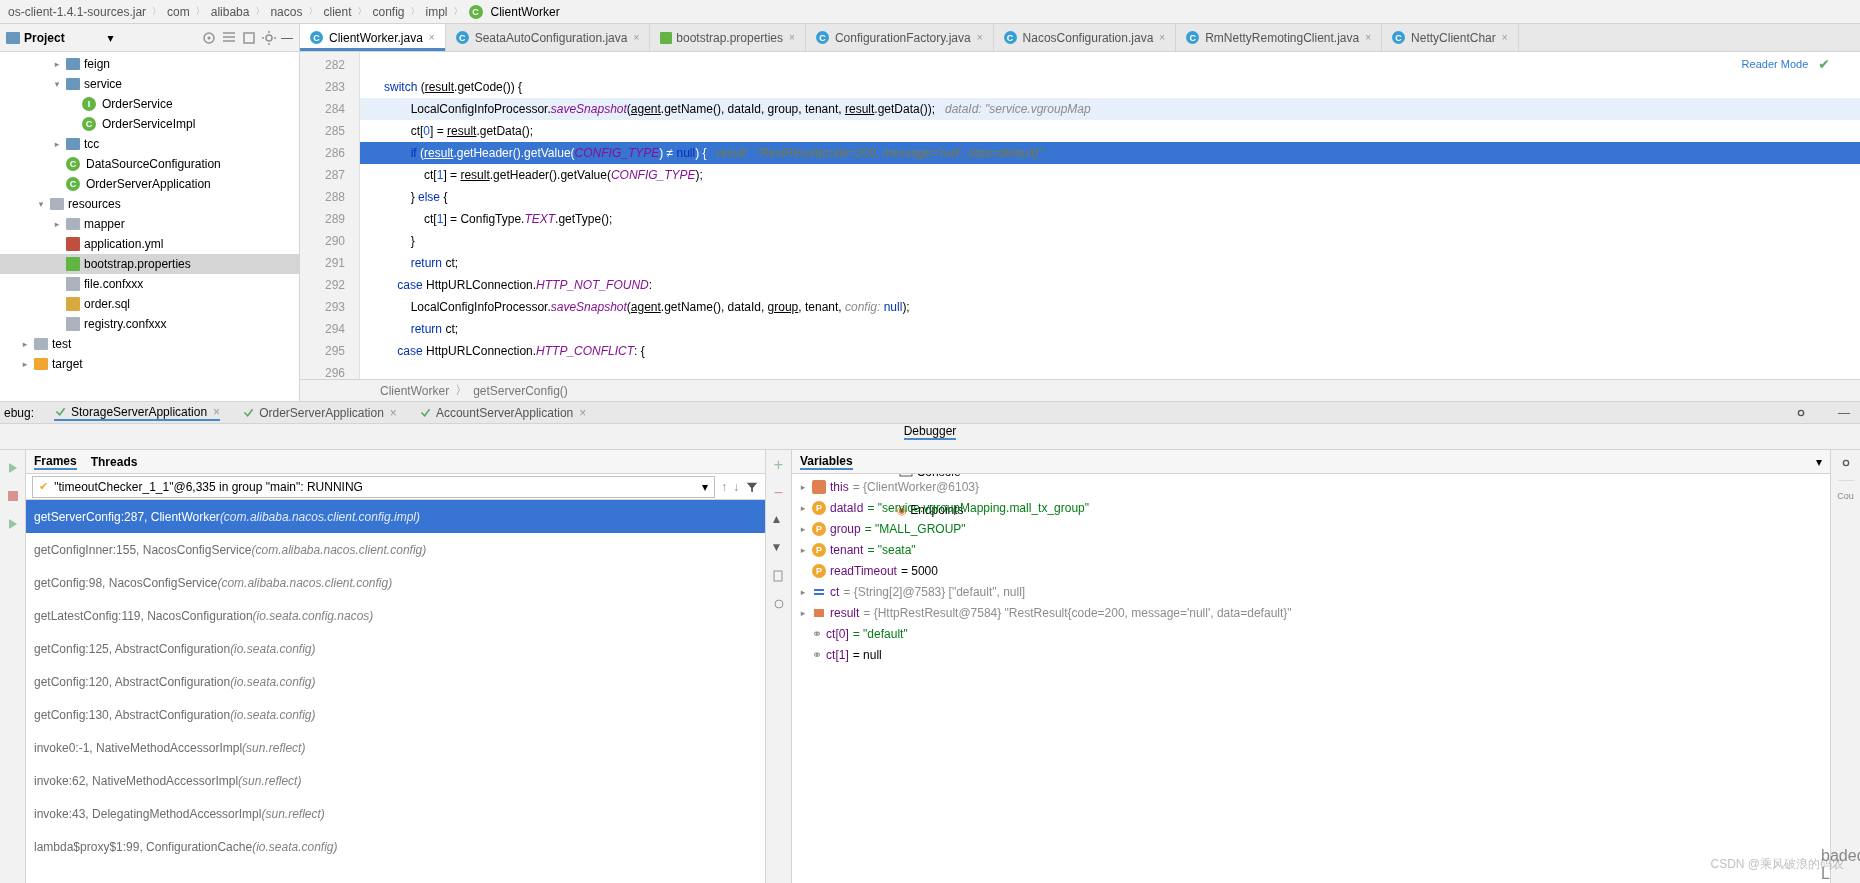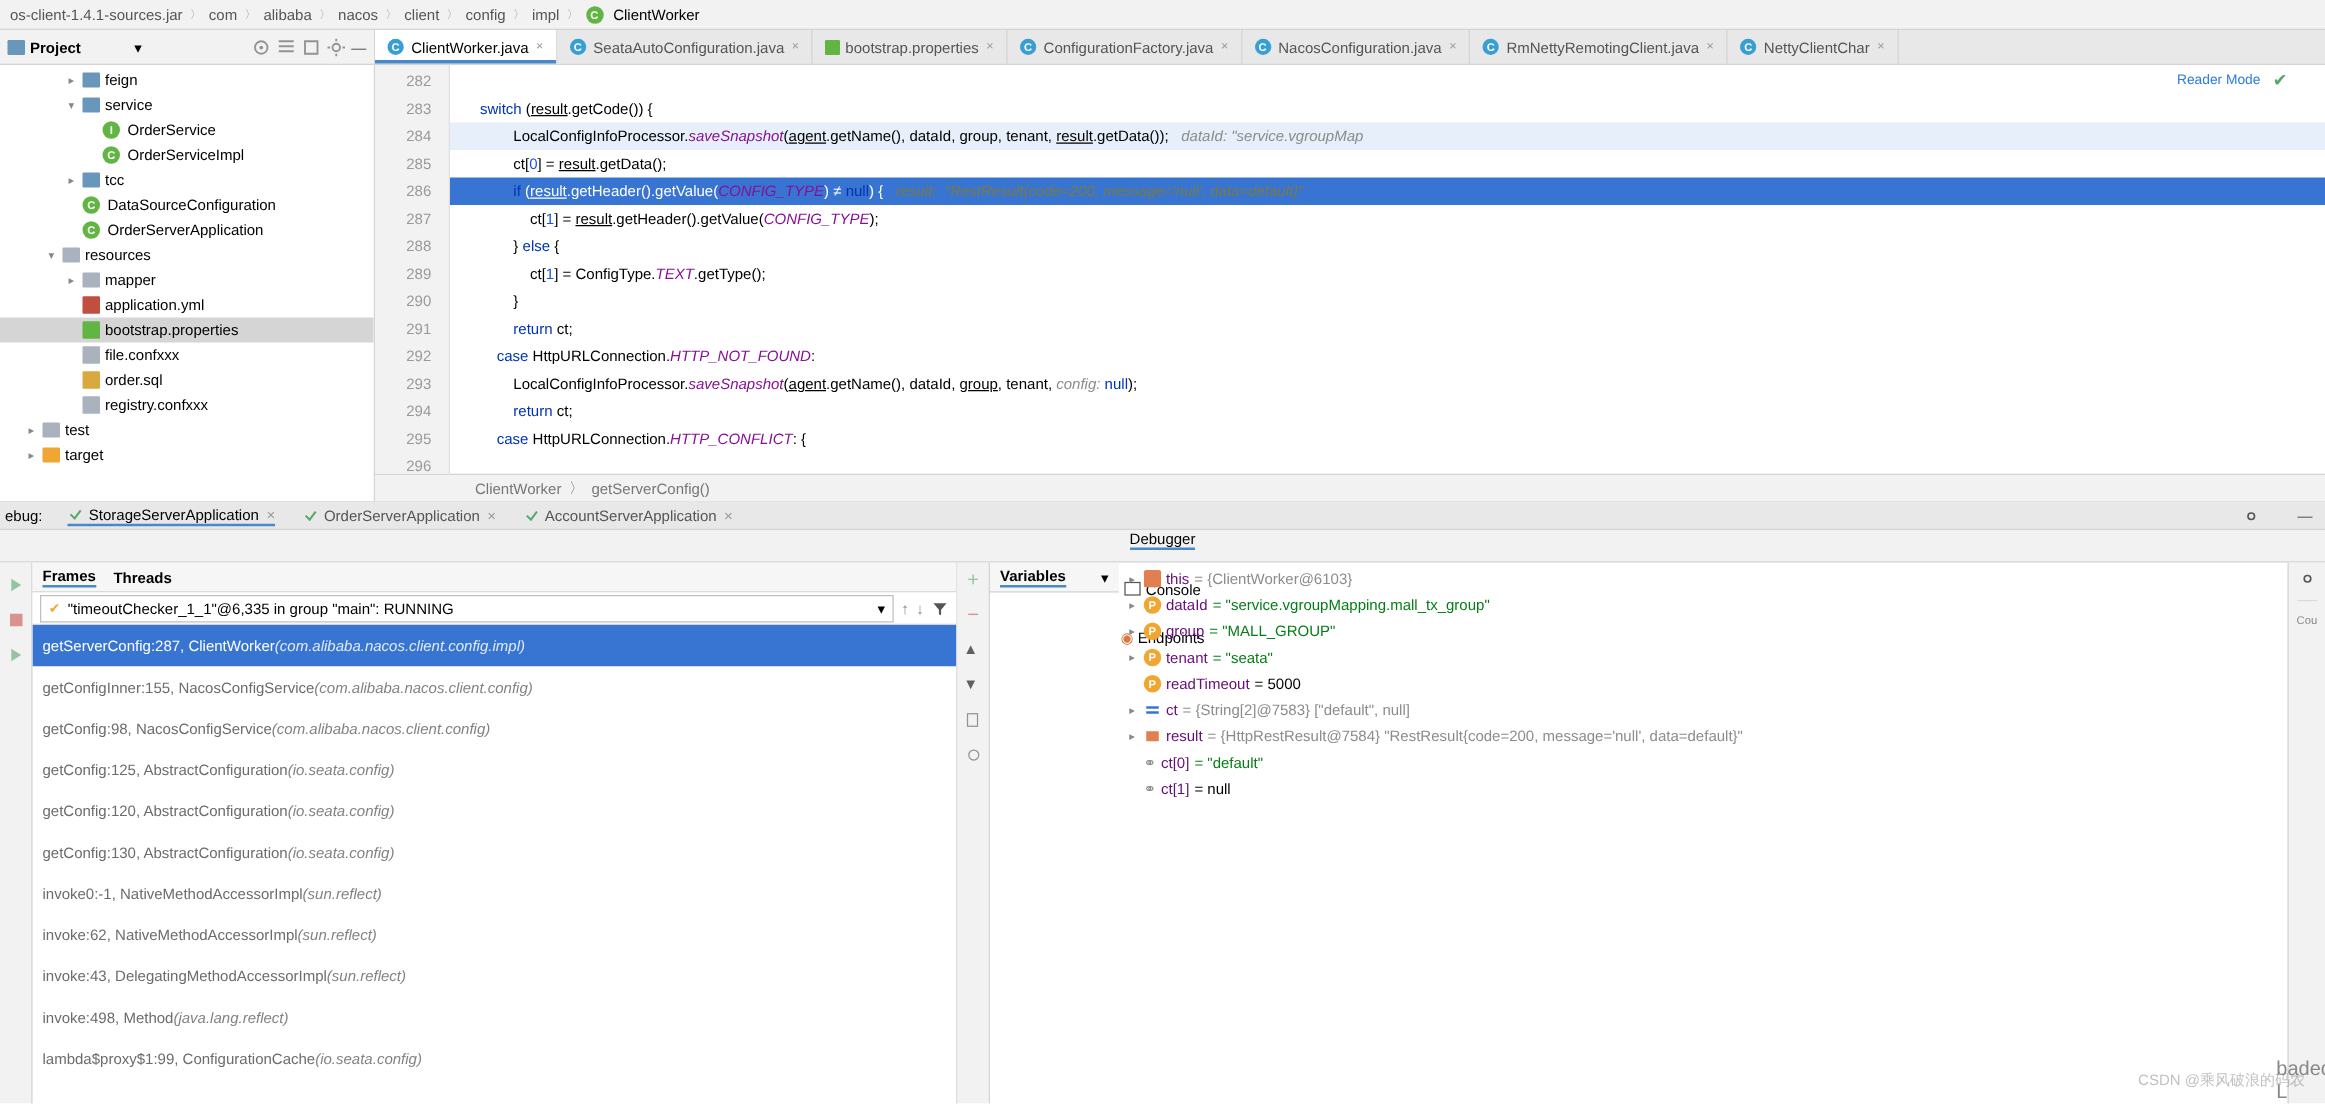--- a/index.html
+++ b/index.html
@@ -64,21 +64,21 @@
 .pane-hdr .t.sel { border-bottom: 2px solid #4a88c7; }
 .thread-sel { height: 26px; display: flex; align-items: center; gap: 6px; padding: 0 6px; border-bottom: 1px solid #d4d4d4; background: #fff; }
 .thread-sel .combo { flex: 1; border: 1px solid #c0c0c0; height: 22px; display: flex; align-items: center; padding: 0 6px; gap: 6px; }
 .thread-sel .combo .tick { color: #f0a732; font-size: 11px; }
 .frames-list { flex: 1; overflow: auto; }
 .frame-row { height: 33px; display: flex; align-items: center; padding: 0 8px; color: #6c6c6c; }
 .frame-row.sel { background: #3874d1; color: #fff; }
 .frame-row .pkg { font-style: italic; opacity: .85; }
 .mid-tb { width: 26px; background: #f2f2f2; border-right: 1px solid #d4d4d4; display: flex; flex-direction: column; align-items: center; gap: 12px; padding-top: 6px; }
 .mid-tb div { width: 16px; height: 16px; opacity: .6; }
-.vars-pane { flex: 1; display: flex; }
+.vars-pane { flex: 1; display: flex; flex-direction: column; }
 .vars-list { flex: 1; padding: 2px 0; }
 .var-row { height: 21px; display: flex; align-items: center; gap: 4px; padding-left: 6px; }
 .var-row .arrow { width: 10px; font-size: 9px; color: #888; text-align: center; }
 .p-badge { width: 14px; height: 14px; border-radius: 50%; display: inline-flex; align-items: center; justify-content: center; font-size: 9px; font-weight: bold; color: #fff; }
 .p-badge.p { background: #f0a732; }
 .varn { color: #660e7a; }
 .varv { color: #067d17; }
 .varg { color: #8c8c8c; }
 .right-tb { width: 30px; background: #f2f2f2; border-left: 1px solid #d4d4d4; display: flex; flex-direction: column; align-items: center; gap: 10px; padding-top: 6px; }
 .right-tb div { width: 16px; height: 16px; opacity: .6; }
@@ -405,20 +405,24 @@
         </div>
         <div class="frame-row">
           <span>getConfigInner:155, NacosConfigService </span>
           <span class="pkg">(com.alibaba.nacos.client.config)</span>
         </div>
         <div class="frame-row">
           <span>getConfig:98, NacosConfigService </span>
           <span class="pkg">(com.alibaba.nacos.client.config)</span>
         </div>
         <div class="frame-row">
+          <span>getLatestConfig:119, NacosConfiguration </span>
+          <span class="pkg">(io.seata.config.nacos)</span>
+        </div>
+        <div class="frame-row">
           <span>getConfig:125, AbstractConfiguration </span>
           <span class="pkg">(io.seata.config)</span>
         </div>
         <div class="frame-row">
           <span>getConfig:120, AbstractConfiguration </span>
           <span class="pkg">(io.seata.config)</span>
         </div>
         <div class="frame-row">
           <span>getConfig:130, AbstractConfiguration </span>
           <span class="pkg">(io.seata.config)</span>
@@ -427,24 +431,20 @@
           <span>invoke0:-1, NativeMethodAccessorImpl </span>
           <span class="pkg">(sun.reflect)</span>
         </div>
         <div class="frame-row">
           <span>invoke:62, NativeMethodAccessorImpl </span>
           <span class="pkg">(sun.reflect)</span>
         </div>
         <div class="frame-row">
           <span>invoke:43, DelegatingMethodAccessorImpl </span>
           <span class="pkg">(sun.reflect)</span>
-        </div>
-        <div class="frame-row">
-          <span>invoke:498, Method </span>
-          <span class="pkg">(java.lang.reflect)</span>
         </div>
         <div class="frame-row">
           <span>lambda$proxy$1:99, ConfigurationCache </span>
           <span class="pkg">(io.seata.config)</span>
         </div>
       </div>
   </div>
   <div class="mid-tb">
     <div style="color:#59a869;font-size:16px;text-align:center">+</div>
     <div style="color:#c75450;font-size:16px;text-align:center">−</div>

